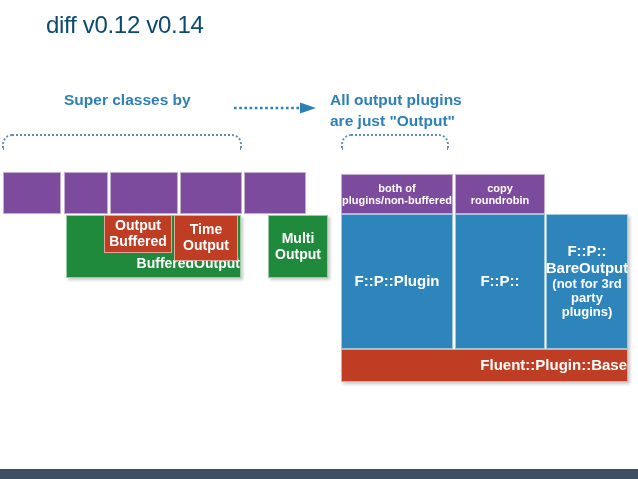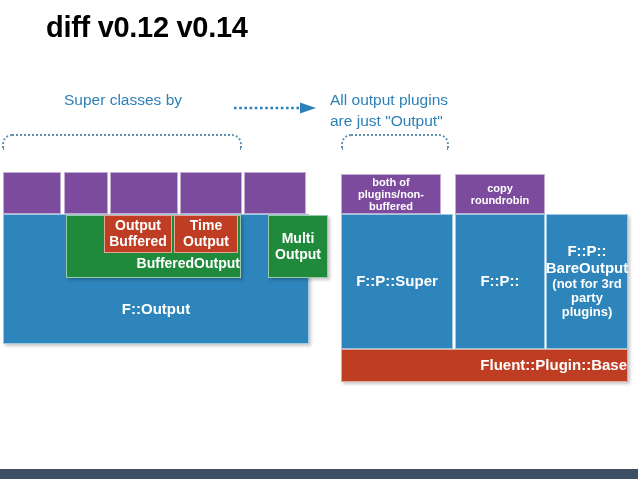--- a/index.html
+++ b/index.html
@@ -20,34 +20,35 @@
     width: 638px;
     height: 479px;
     background: #ffffff;
   }
 
   
   #page-title {
     position: absolute;
     left: 46px;
     top: 11px;
-    font-size: 29px;
-    font-weight: bold;
-    color: #000000;
+    font-size: 24px;
+    font-weight: normal;
+    color: #0c4a6e;
     letter-spacing: -0.3px;
     white-space: nowrap;
   }
 
   
   .caption {
     position: absolute;
     font-size: 15.5px;
     color: #2d80b7;
     line-height: 21px;
     white-space: nowrap;
+    font-weight: bold;
   }
   #caption-left  { left: 64px;  top: 89px; }
   #caption-right { left: 330px; top: 89px; }
 
   
   #flow-arrow {
     position: absolute;
     left: 234px;
     top: 100px;
     width: 84px;
@@ -132,68 +133,65 @@
   <div id="bracket-right" class="bracket"></div>
 
   <div id="diagram-left">
 
     <div class="box purple" style="left:3px;  top:172px; width:58px;  height:42px;"></div>
     <div class="box purple" style="left:64px; top:172px; width:44px;  height:42px;"></div>
     <div class="box purple" style="left:110px;top:172px; width:68px;  height:42px;"></div>
     <div class="box purple" style="left:180px;top:172px; width:62px;  height:42px;"></div>
     <div class="box purple" style="left:244px;top:172px; width:62px;  height:42px;"></div>
 
-    <div class="box blue shadowed" style="left:3px; top:214px; width:306px; height:130px; align-items:flex-start; padding-top:86px;">
-      <span class="lbl-big">F::Output</span>
-    </div>
 
     <div class="box green shadowed" style="left:66px; top:215px; width:175px; height:63px; align-items:flex-end; padding-bottom:5px;justify-content:flex-end;">
       <span class="lbl-mid">BufferedOutput</span>
     </div>
 
     <div class="box red" style="left:104px; top:215px; width:68px; height:38px;">
       <span class="lbl-mid">
         <span>Output</span><br>
         <span>Buffered</span>
       </span>
     </div>
 
-    <div class="box red" style="left:174px; top:215px; width:64px; height:38px;">
+    <div class="box red" style="left:174px; top:215px; width:64px; height:46px;">
       <span class="lbl-mid">
         <span>Time</span><br>
         <span>Output</span>
       </span>
     </div>
 
     <div class="box green shadowed" style="left:244px; top:215px; width:60px; height:63px;margin-left:24px;">
       <span class="lbl-mid">
         <span>Multi</span><br>
         <span>Output</span>
       </span>
     </div>
   </div>
 
   <div id="diagram-right">
 
-    <div class="box purple" style="left:341px; top:174px; width:100px; height:40px;">
+    <div class="box purple" style="left:341px; top:174px; width:112px; height:40px;">
       <span class="lbl-top">
         <span>both of</span><br>
         <span>plugins/non-buffered</span>
       </span>
     </div>
 
     <div class="box purple" style="left:455px; top:174px; width:90px; height:40px;">
       <span class="lbl-top">
         <span>copy</span><br>
         <span>roundrobin</span>
       </span>
     </div>
 
     <div class="box blue" style="left:341px; top:214px; width:112px; height:135px;">
-      <span class="lbl-big">F::P::Super</span>
+      <span class="lbl-big">F::P::Plugin</span>
     </div>
 
     <div class="box blue" style="left:455px; top:214px; width:90px; height:135px;">
       <span class="lbl-big">
         <span>F::P::</span><br>
       </span>
     </div>
 
     <div class="box blue shadowed" style="left:546px; top:214px; width:82px; height:135px;">
       <span class="lbl-big">

